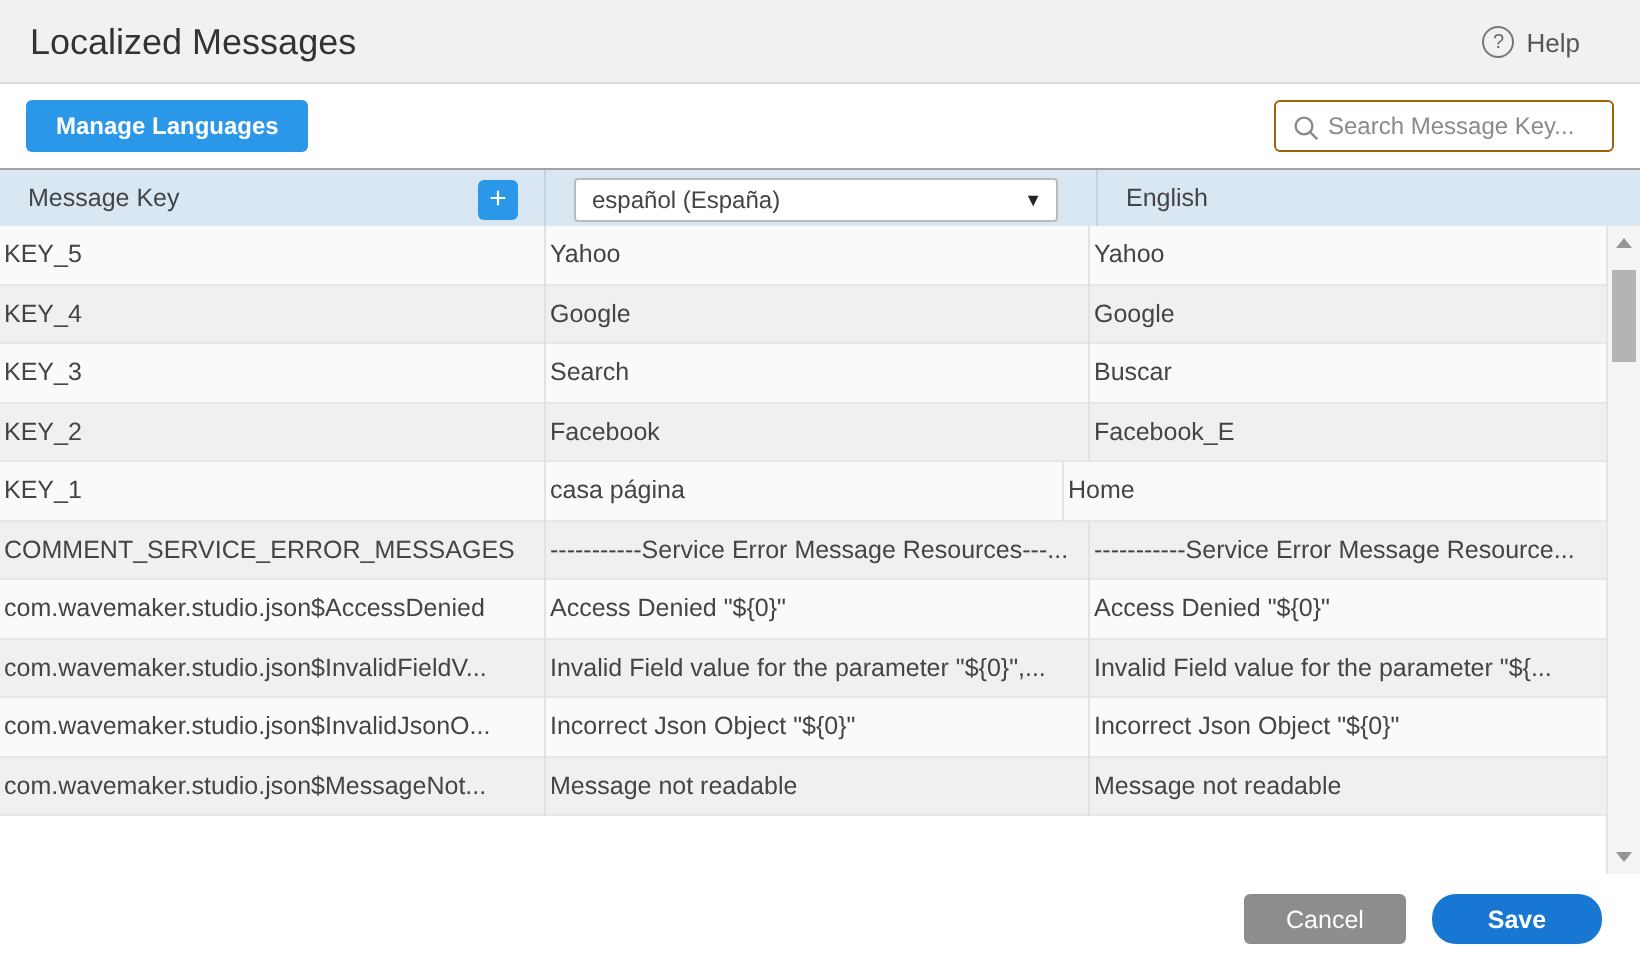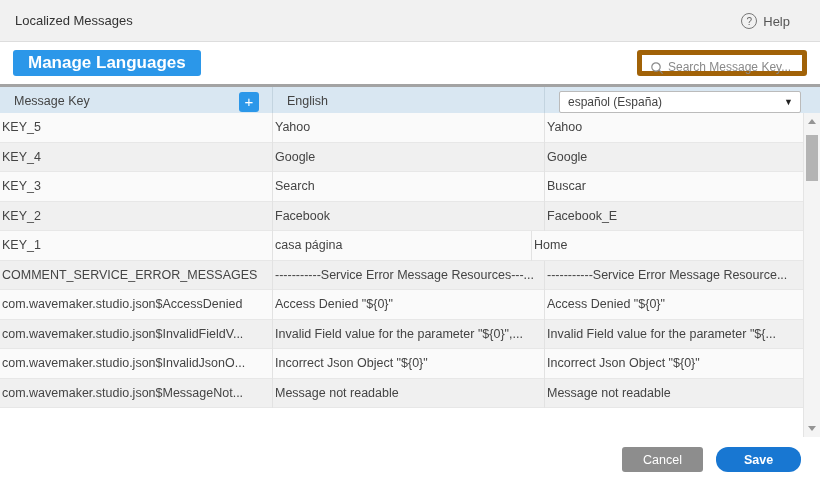--- a/index.html
+++ b/index.html
@@ -4,41 +4,41 @@
 <style>
   * { margin:0; padding:0; box-sizing:border-box; }
   html,body { width:820px; height:487px; background:#fff; overflow:hidden;
     font-family:"Liberation Sans", sans-serif; }
   .page { position:relative; width:820px; height:487px; background:#fff; }
 
   
   .titlebar { position:absolute; left:0; top:0; width:820px; height:42px;
     background:#f1f1f1; border-bottom:1px solid #ddd; }
   .title { position:absolute; left:15px; top:0; line-height:42px;
-    font-size:13px; color:#333; }
+    font-size:18px; color:#333; }
   .help { position:absolute; right:30px; top:0; height:42px; display:flex;
     align-items:center; gap:6px; color:#555; font-size:13px; cursor:pointer; }
   .help-circle { width:16px; height:16px; border:1px solid #777; border-radius:50%;
     display:flex; align-items:center; justify-content:center; font-size:10px; color:#666; }
 
   
   .toolbar { position:absolute; left:0; top:43px; width:820px; height:41px; background:#fff; }
   .btn-manage { position:absolute; left:13px; top:7px; height:26px; padding:0 15px;
     background:var(--primary-blue,#2b97e9); color:#fff; border:none; border-radius:3px;
-    font-size:17px; font-weight:bold; font-family:inherit; cursor:pointer; }
+    font-size:12px; font-weight:bold; font-family:inherit; cursor:pointer; }
   .searchwrap { position:absolute; right:13px; top:7px; width:170px; height:26px;
-    border:5px solid #a16207; border-radius:3px; background:#fff; }
+    border:1px solid #a16207; border-radius:3px; background:#fff; }
   .searchwrap svg { position:absolute; left:8px; top:6px; }
   .searchwrap input { position:absolute; left:26px; top:0; width:140px; height:24px;
     border:none; outline:none; font-size:12px; color:#444; font-family:inherit; background:transparent; }
   .searchwrap input::placeholder { color:#8a8a8a; }
 
   
   .thead { position:absolute; left:0; top:84px; width:820px; height:31px;
-    background:var(--header-row-bg,#d9e7f2); border-top:3px solid #a3a3a3;
+    background:var(--header-row-bg,#d9e7f2); border-top:1px solid #a3a3a3;
     display:flex; font-size:12.5px; color:#444; }
   .thcell { position:relative; height:29px; line-height:29px; padding-left:14px; }
   .thcell.c1 { width:272px; }
   .thcell.c2 { width:272px; border-left:1px solid #c3d4e0; }
   .thcell.c3 { flex:1; border-left:1px solid #c3d4e0; }
   .btn-plus { position:absolute; right:13px; top:5px; width:20px; height:20px;
     background:var(--primary-blue,#2b97e9); color:#fff; border:none; border-radius:3px;
     font-size:15px; line-height:18px; text-align:center; cursor:pointer; font-family:inherit; }
   .lang-select { position:absolute; left:14px; top:4px; width:242px; height:22px;
     background:#fff; border:1px solid #bbb; border-radius:2px; font-size:12px; color:#444;
@@ -97,27 +97,27 @@
       </svg>
       <input type="text" placeholder="Search Message Key..." style="">
     </div>
   </div>
 
   <div class="thead">
     <div class="thcell c1">
       <span>Message Key</span>
       <button class="btn-plus">+</button>
     </div>
-    <div class="thcell c2">English</div>
     <div class="thcell c3">
       <div class="lang-select">
         <span>español (España)</span>
         <span class="lang-caret">▼</span>
       </div>
     </div>
+    <div class="thcell c2">English</div>
   </div>
 
   <div class="tbody">
       <div class="trow">
         <div class="tcell key">KEY_5</div>
         <div class="tcell english">Yahoo</div>
         <div class="tcell spanish">Yahoo</div>
       </div>
       <div class="trow">
         <div class="tcell key">KEY_4</div>

